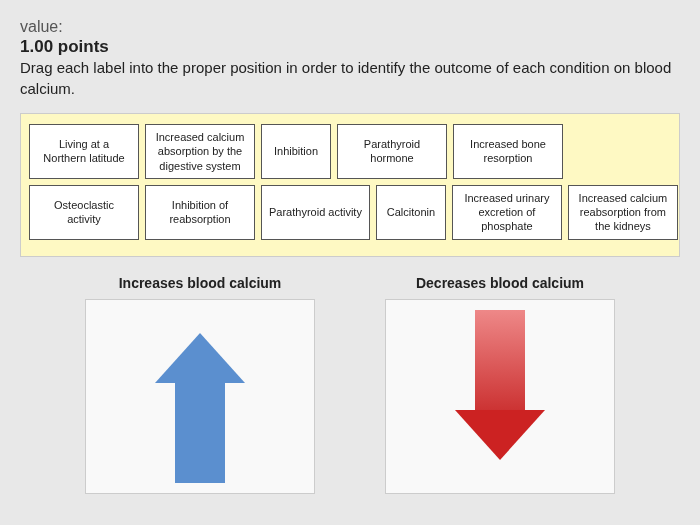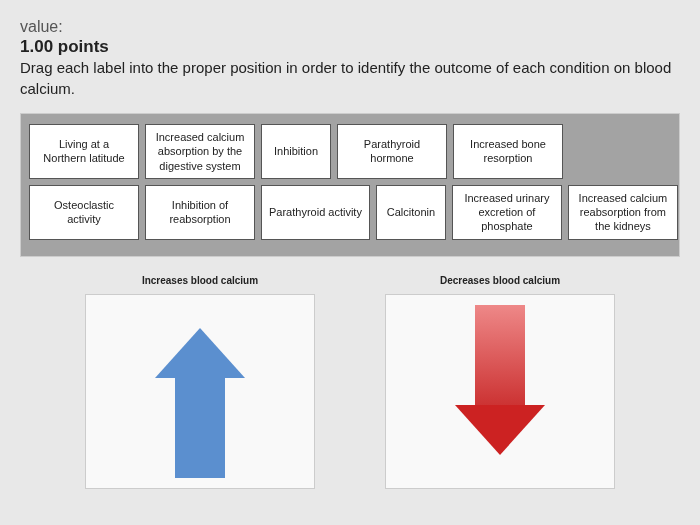--- a/index.html
+++ b/index.html
@@ -21,21 +21,21 @@
       font-size: 17px;
       font-weight: bold;
     }
     .instruction {
       font-size: 15px;
       color: #222;
       margin-bottom: 14px;
       line-height: 1.4;
     }
     .labels-area {
-      background: #a3a3a3;
+      background: #fef9c3;
       border: 1px solid #ccc;
       padding: 10px 8px 10px 8px;
       margin-bottom: 18px;
     }
     .labels-row {
       display: flex;
       flex-wrap: nowrap;
       gap: 6px;
       margin-bottom: 6px;
       justify-content: flex-start;
@@ -62,21 +62,21 @@
       justify-content: center;
     }
     .drop-column {
       flex: 1;
       display: flex;
       flex-direction: column;
       align-items: center;
       max-width: 280px;
     }
     .drop-column-title {
-      font-size: 10px;
+      font-size: 14px;
       font-weight: bold;
       margin-bottom: 8px;
       text-align: center;
     }
     .drop-box {
       width: 230px;
       height: 195px;
       border: 1.5px solid #ccc;
       background: #f9f9f9;
       display: flex;

